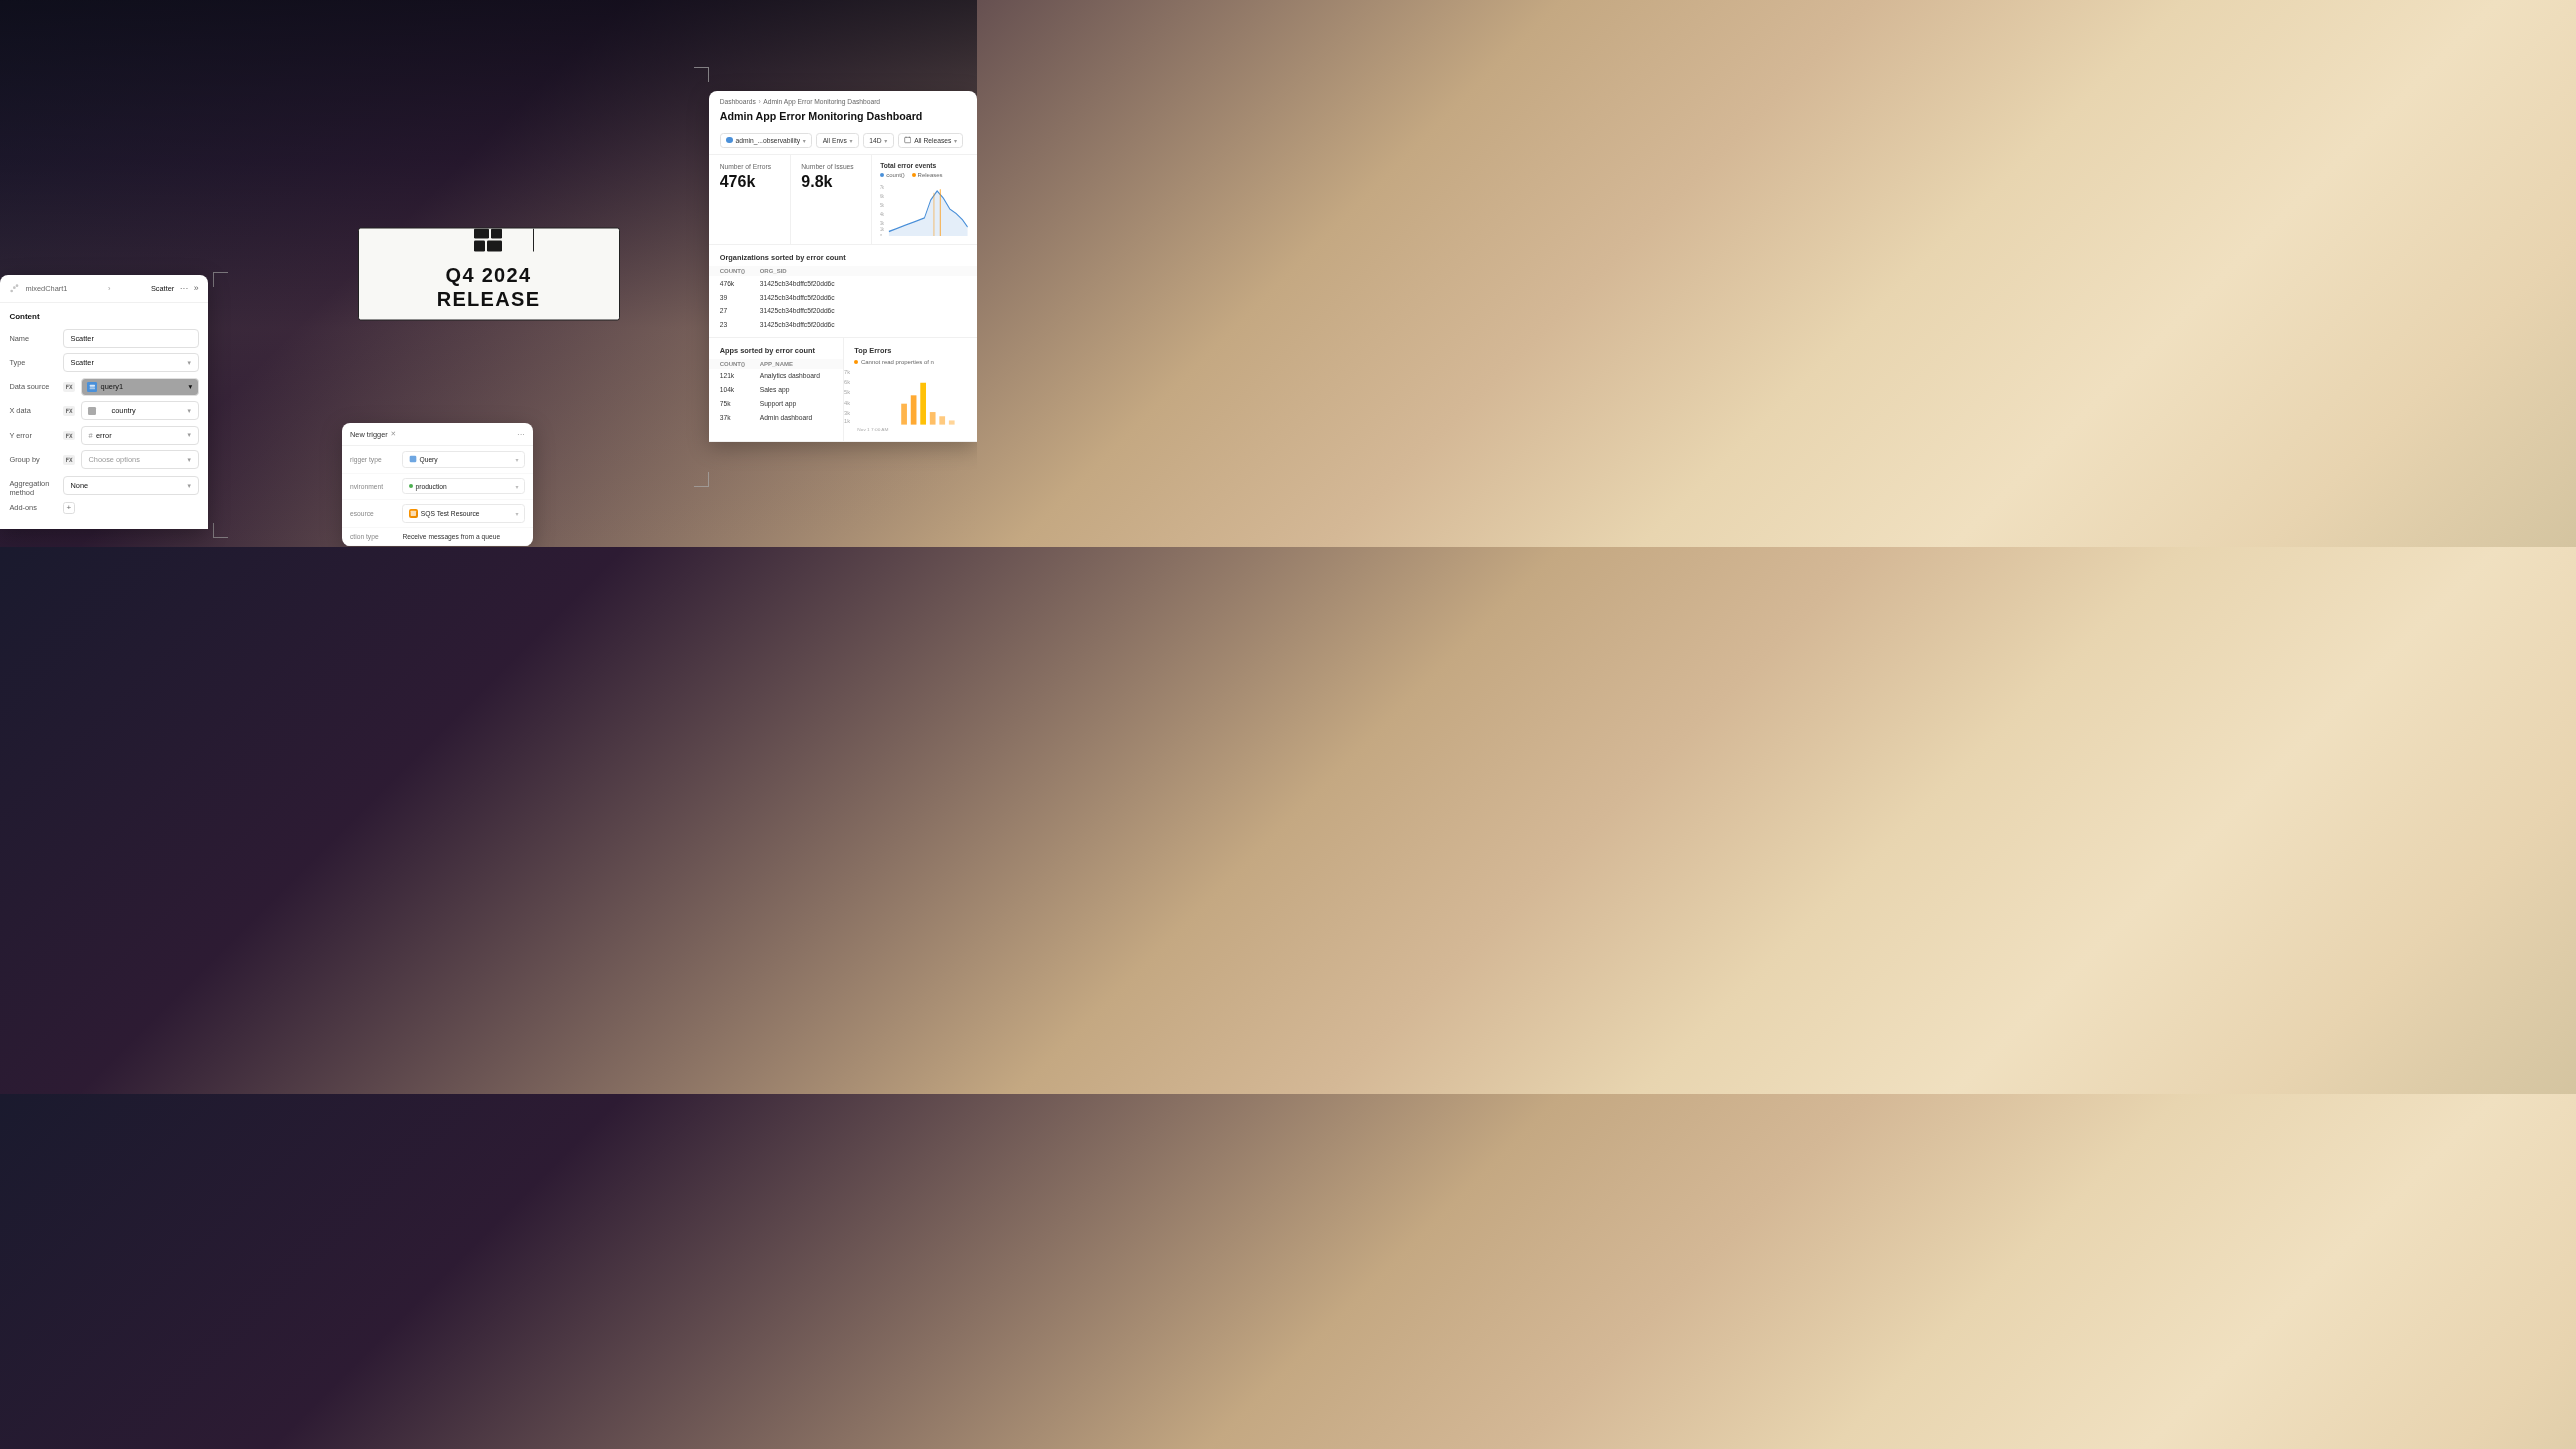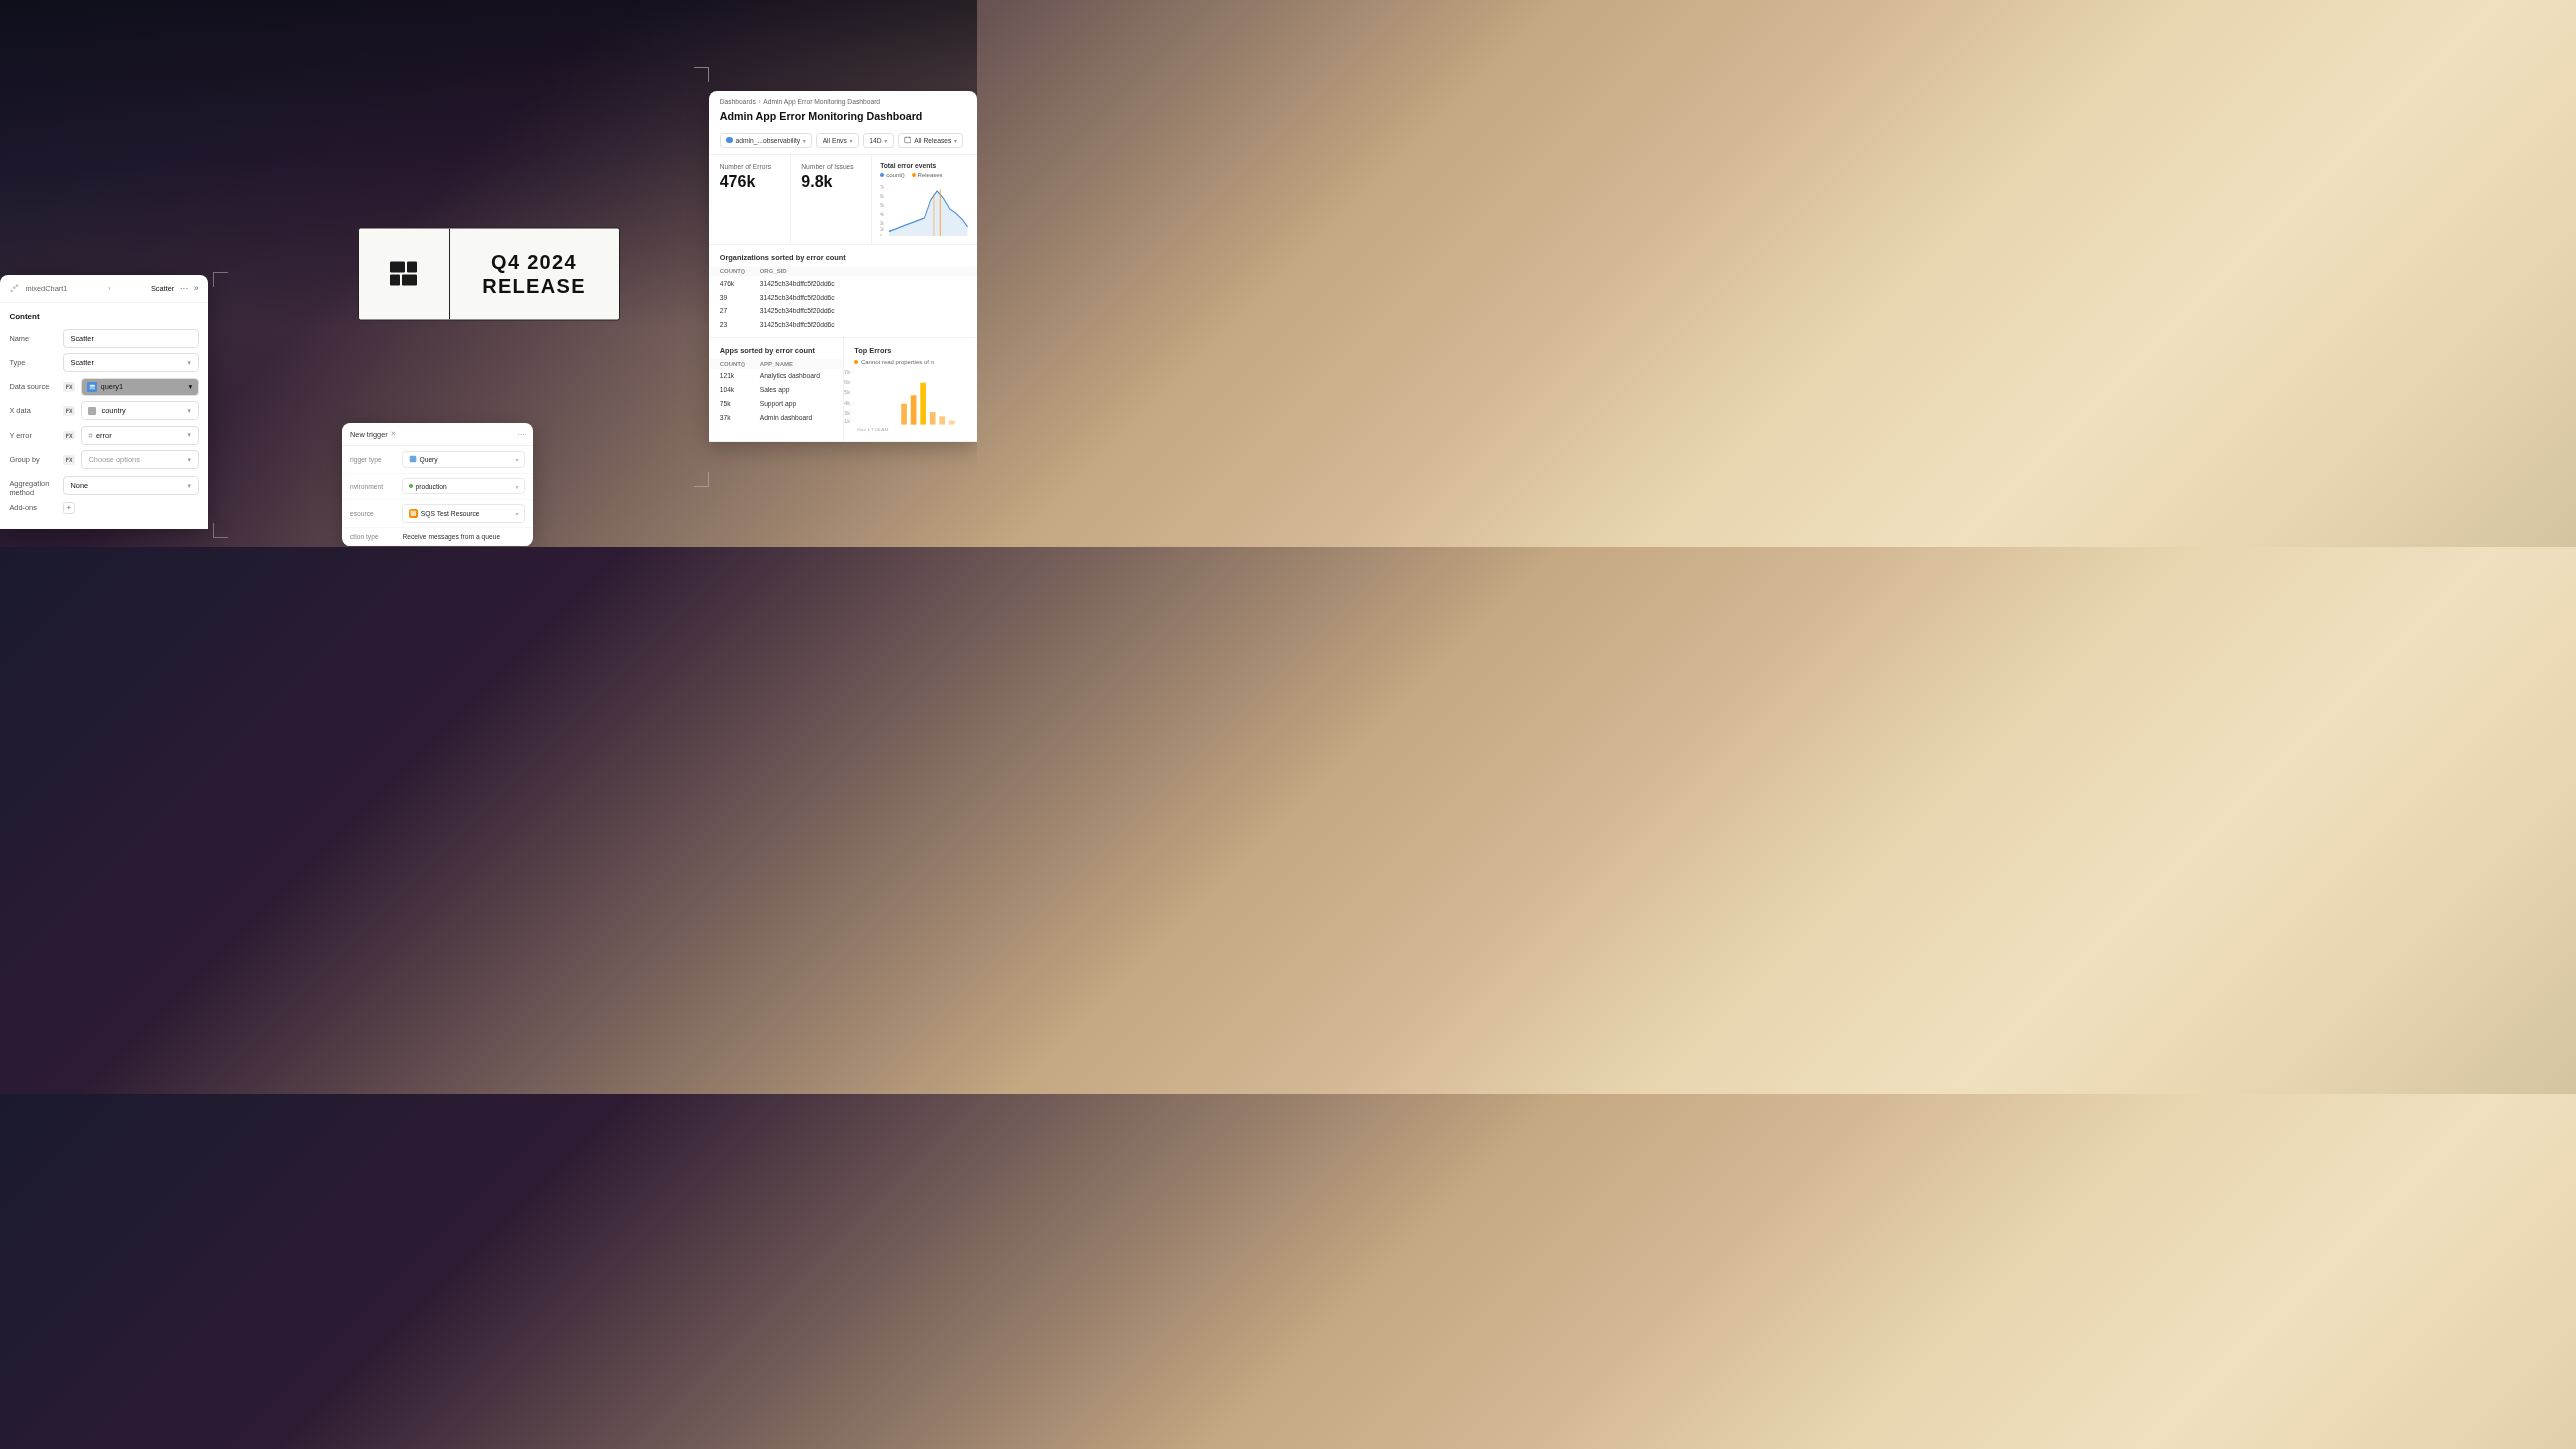--- a/index.html
+++ b/index.html
@@ -209,20 +209,21 @@
       top: 50%;
       transform: translate(-50%, -50%);
       width: 262px;
       height: 93px;
       background: #f8f8f5;
       border: 1.3px solid #222;
       border-radius: 2.7px;
       display: flex;
       align-items: center;
       overflow: hidden;
+      flex-direction: column;
     }
 
     .logo-left {
       width: 91px;
       height: 100%;
       display: flex;
       align-items: center;
       justify-content: center;
       border-right: 1.3px solid #222;
     }
@@ -625,21 +626,21 @@
         </span>
         <span>query1</span>
         <span class="chevron" style="margin-left:auto">▾</span>
       </div>
     </div>
 
     <div class="form-row">
       <span class="form-label">X data</span>
       <span class="fx-badge">FX</span>
       <div class="form-select">
-        <div style="display:flex;align-items:center;gap:5px">
+        <div style="display:flex;align-items:center;gap:15px">
           <span class="country-icon"></span>
           <span>country</span>
         </div>
         <span class="chevron">▾</span>
       </div>
     </div>
 
     <div class="form-row">
       <span class="form-label">Y error</span>
       <span class="fx-badge">FX</span>

